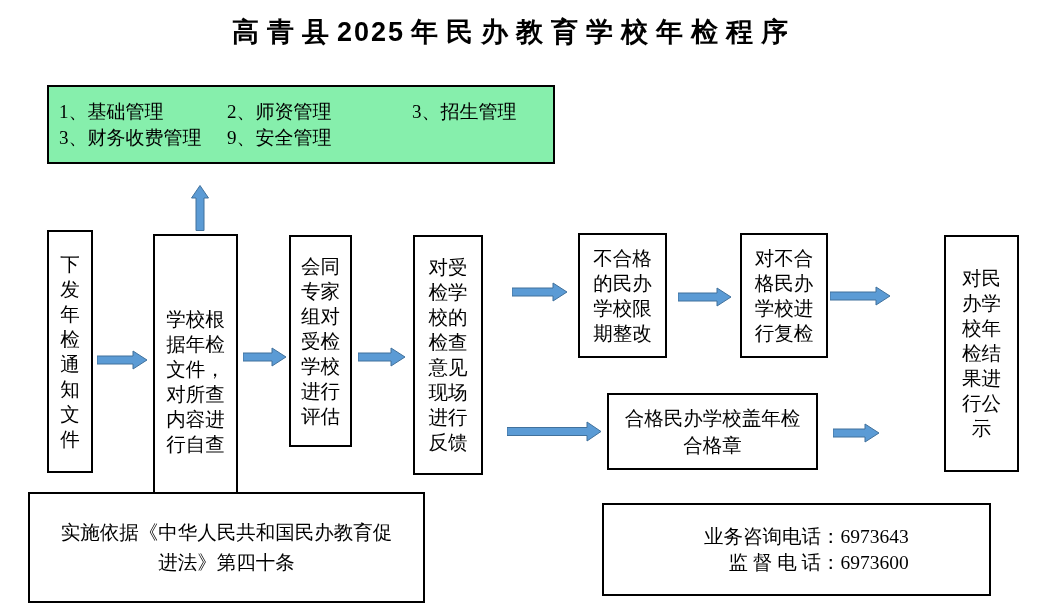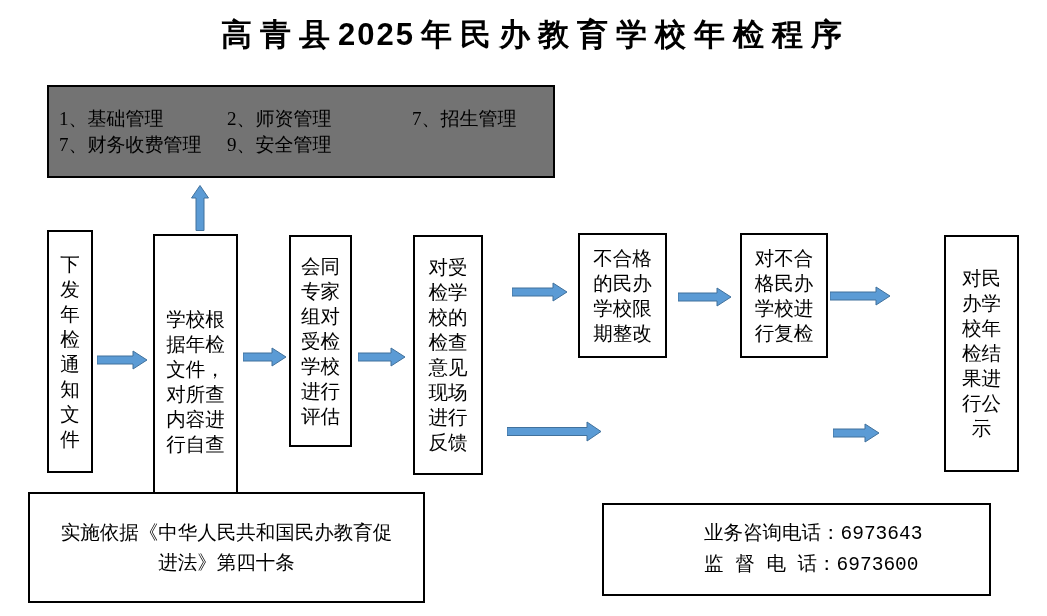--- a/index.html
+++ b/index.html
@@ -7,39 +7,39 @@
     position: relative;
     width: 1047px;
     height: 616px;
     background: #ffffff;
     color: #000000;
     font-family: "Liberation Serif", "DejaVu Serif", serif;
     overflow: hidden;
   }
   .title {
     position: absolute;
-    left: 221px;
+    left: 232px;
     top: 14px;
-    font-size: 31px;
+    font-size: 27px;
     font-weight: 700;
     white-space: nowrap;
   }
   .title .cjk { letter-spacing: 8px; }
   .title .year {
     font-family: "Liberation Sans", "DejaVu Sans", sans-serif;
     letter-spacing: 2px;
     margin-right: 6px;
   }
   .listbox {
     position: absolute;
     left: 47px; top: 85px;
-    width: 508px; height: 93px;
+    width: 508px; height: 79px;
     box-sizing: border-box;
     border: 2px solid #000;
-    background: #737373;
+    background: #86efac;
     display: grid;
     grid-template-columns: 168px 185px 1fr;
     align-content: center;
     padding-left: 10px;
     font-size: 19px;
     line-height: 26px;
     white-space: nowrap;
   }
   .box {
     position: absolute;
@@ -50,24 +50,23 @@
     align-items: center;
     justify-content: center;
     text-align: center;
     font-size: 19.5px;
     line-height: 25px;
     white-space: pre-line;
   }
   .box.wide { line-height: 27px; }
   .box.left-text {
     justify-content: flex-start;
-    text-align: left;
+    text-align: right;
     padding-left: 100px;
-    line-height: 31px;
-    font-family: Liberation Mono, monospace;
+    line-height: 26px;
   }
   .box.legal { line-height: 30px; }
   .arrow { position: absolute; }
   .arrow svg { display: block; }
   .arrow polygon {
     fill: #5b9bd5;
     stroke: #41719c;
     stroke-width: 1;
     stroke-linejoin: miter;
   }
@@ -75,22 +74,22 @@
 </head>
 <body>
 
 <div class="stage">
 
   <div class="title"><span class="cjk">高青县</span><span class="year">2025</span><span class="cjk">年民办教育学校年检程序</span></div>
 
   <div class="listbox">
     <span>1、基础管理</span>
     <span>2、师资管理</span>
-    <span>7、招生管理</span>
-    <span>7、财务收费管理</span>
+    <span>3、招生管理</span>
+    <span>3、财务收费管理</span>
     <span>9、安全管理</span>
   </div>
 
   <div class="box" style="left:47px;top:230px;width:46px;height:243px">下
 发
 年
 检
 通
 知
 文
@@ -131,20 +130,22 @@
 期整改</div>
 
   <div class="box" style="left:944px;top:235px;width:75px;height:237px">对民
 办学
 校年
 检结
 果进
 行公
 示</div>
 
+  <div class="box wide" style="left:607px;top:393px;width:211px;height:77px">合格民办学校盖年检
+合格章</div>
 
   <div class="box legal" style="left:28px;top:492px;width:397px;height:111px">实施依据《中华人民共和国民办教育促
 进法》第四十条</div>
 
   <div class="box left-text" style="left:602px;top:503px;width:389px;height:93px">业务咨询电话：6973643
 监 督 电 话：6973600</div>
 
   <div class="arrow" style="left:191px;top:185px">
     <svg width="18" height="46" viewBox="0 0 18 46">
       <polygon points="5,45.5 5,13 0.5,13 9,0.5 17.5,13 13,13 13,45.5"></polygon>

